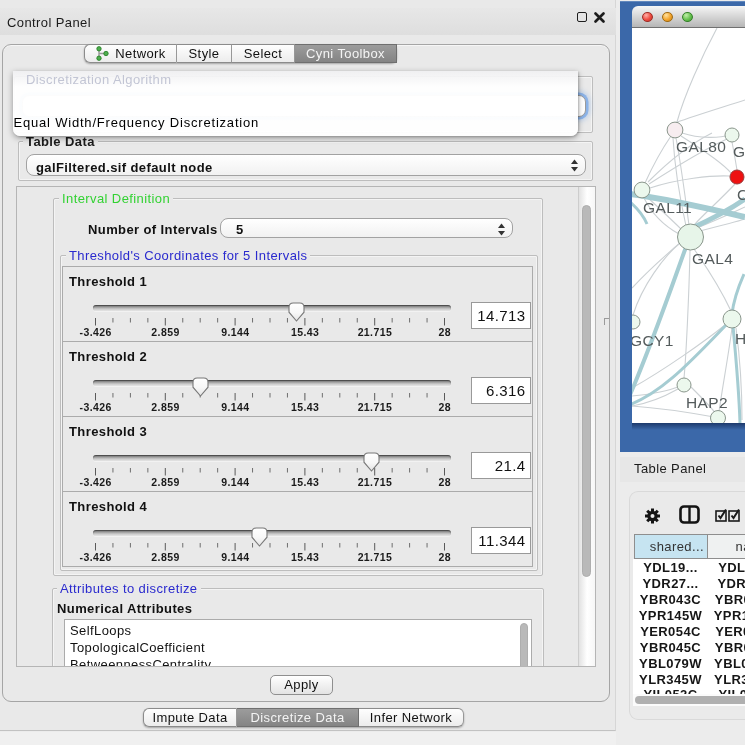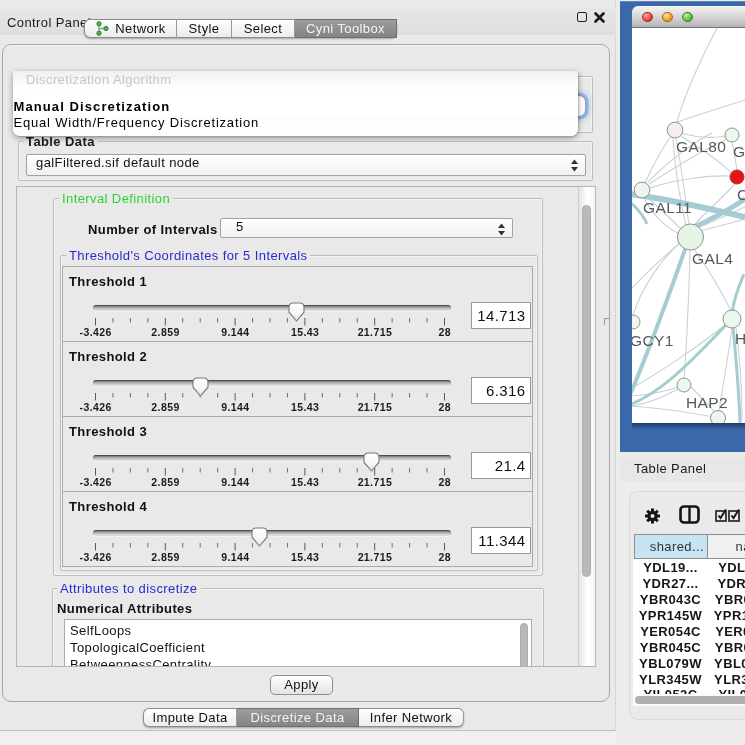--- a/index.html
+++ b/index.html
@@ -13,32 +13,32 @@
 #minbox { left:576.5px; top:11.5px; width:10px; height:10px; border:1.7px solid #1e1e1e; border-radius:2px; }
 #outerpanel { left:2px; top:44px; width:608px; height:658px; border:1px solid #a5a5a5; border-radius:9px; background:#e9e9e9; box-shadow: inset 0 1px 0 #f6f6f6; }
 
 .seg { position:absolute; display:flex; border-radius:6px; box-shadow:0 1px 2px rgba(0,0,0,.3); }
 .seg .s { height:100%; display:flex; align-items:center; justify-content:center;
   background:linear-gradient(#fefefe,#ececec); border-top:1px solid #8b8b8b; border-bottom:1px solid #8b8b8b; border-right:1px solid #989898;
   font-size:13px; color:#111; white-space:nowrap; }
 .seg .s.first { border-left:1px solid #8b8b8b; border-radius:6px 0 0 6px; }
 .seg .s.last { border-radius:0 6px 6px 0; }
 .seg .s.sel { background:linear-gradient(#9c9c9c,#848484); color:#f4f4f4; border-color:#6f6f6f; }
-#toptabs { left:84px; top:19px; height:19px; }
+#toptabs { left:84px; top:44px; height:19px; }
 #bottabs { left:143px; top:707.5px; height:19.5px; }
 #bottabs .s { font-size:13px; }
 
 .grp { position:absolute; border:1px solid #bdbdbd; box-shadow: inset 0 0 0 1px #f4f4f4; border-radius:2px; }
 .grplabel { position:absolute; font-size:13px; background:#e9e9e9; padding:0 3px; white-space:nowrap; }
 .blue { color:#2a2ace; }
 .green { color:#32d232; }
 .bold { font-weight:bold; }
 
-.combo { position:absolute; background:linear-gradient(#ffffff,#f1f1f1); border:1px solid #a2a2a2; border-radius:2px;
-  font-size:13px; color:#111; display:flex; align-items:flex-start; }
+.combo { position:absolute; background:linear-gradient(#ffffff,#f1f1f1); border:1px solid #a2a2a2; border-radius:8px;
+  font-size:13px; color:#111; display:flex; align-items:flex-end;font-weight:bold; }
 .combo .txt { padding-left:9px; }
 .combo svg { position:absolute; }
 
 #scrollpane { left:16px; top:185.5px; width:580px; height:481px; border:1px solid #b5b5b5; background:#e9e9e9; overflow:hidden; }
 #vtrack { position:absolute; left:560.5px; top:0; width:19px; height:480px; background:linear-gradient(90deg,#e2e2e2,#ffffff 45%,#f4f4f4); border-left:1px solid #cdcdcd; }
 #vthumb { position:absolute; left:565px; top:18px; width:9px; height:372px; background:#b9b9b9; border-radius:5px; border:1px solid #aeaeae; }
 
 .tbox { position:absolute; left:45px; width:471px; height:75.5px; border:1px solid #ababab; background:#e9e9e9; }
 .tbox .name { position:absolute; left:6px; top:6.5px; font-size:13px; font-weight:bold; color:#111; }
 .track { position:absolute; left:30px; top:38px; width:358px; height:6px; border-radius:3px;
@@ -232,21 +232,20 @@
 </div>
 </div>
 <div id="apply" class="abs">Apply</div>
 <div id="bottabs" class="seg abs">
 <div class="s first" style="width:94px">Impute Data</div>
 <div class="s sel" style="width:122px">Discretize Data</div>
 <div class="s last" style="width:105px">Infer Network</div>
 </div>
 <div id="popup" class="abs">
 <div style="left:13px;top:0.5px;color:#c2c5d4">Discretization Algorithm</div>
-<div style="left:0.5px;top:27.5px;color:#000;font-weight:bold;letter-spacing:1.1px">Manual Discretization</div>
 <div style="left:0.5px;top:44px;color:#000;letter-spacing:0.8px">Equal Width/Frequency Discretization</div>
 </div>
 <div id="bluewin" class="abs"></div>
 <div id="nettitle" class="abs">
       <div class="light" style="left:10px;background:radial-gradient(circle at 35% 28%,#ffb0a8,#ee4b40 55%,#b8342c);border:1px solid #9e2d26"></div>
       <div class="light" style="left:30px;background:radial-gradient(circle at 35% 28%,#ffe2a0,#f3a42c 55%,#c07d16);border:1px solid #a06a12"></div>
       <div class="light" style="left:50px;background:radial-gradient(circle at 35% 28%,#c2eeaa,#66c14f 55%,#3f9330);border:1px solid #35802a"></div>
     </div>
 <div id="canvas" class="abs"><svg width="113" height="395" viewBox="0 0 113 395">
 <g fill="none" stroke="#cbd0d3" stroke-width="1.1">

